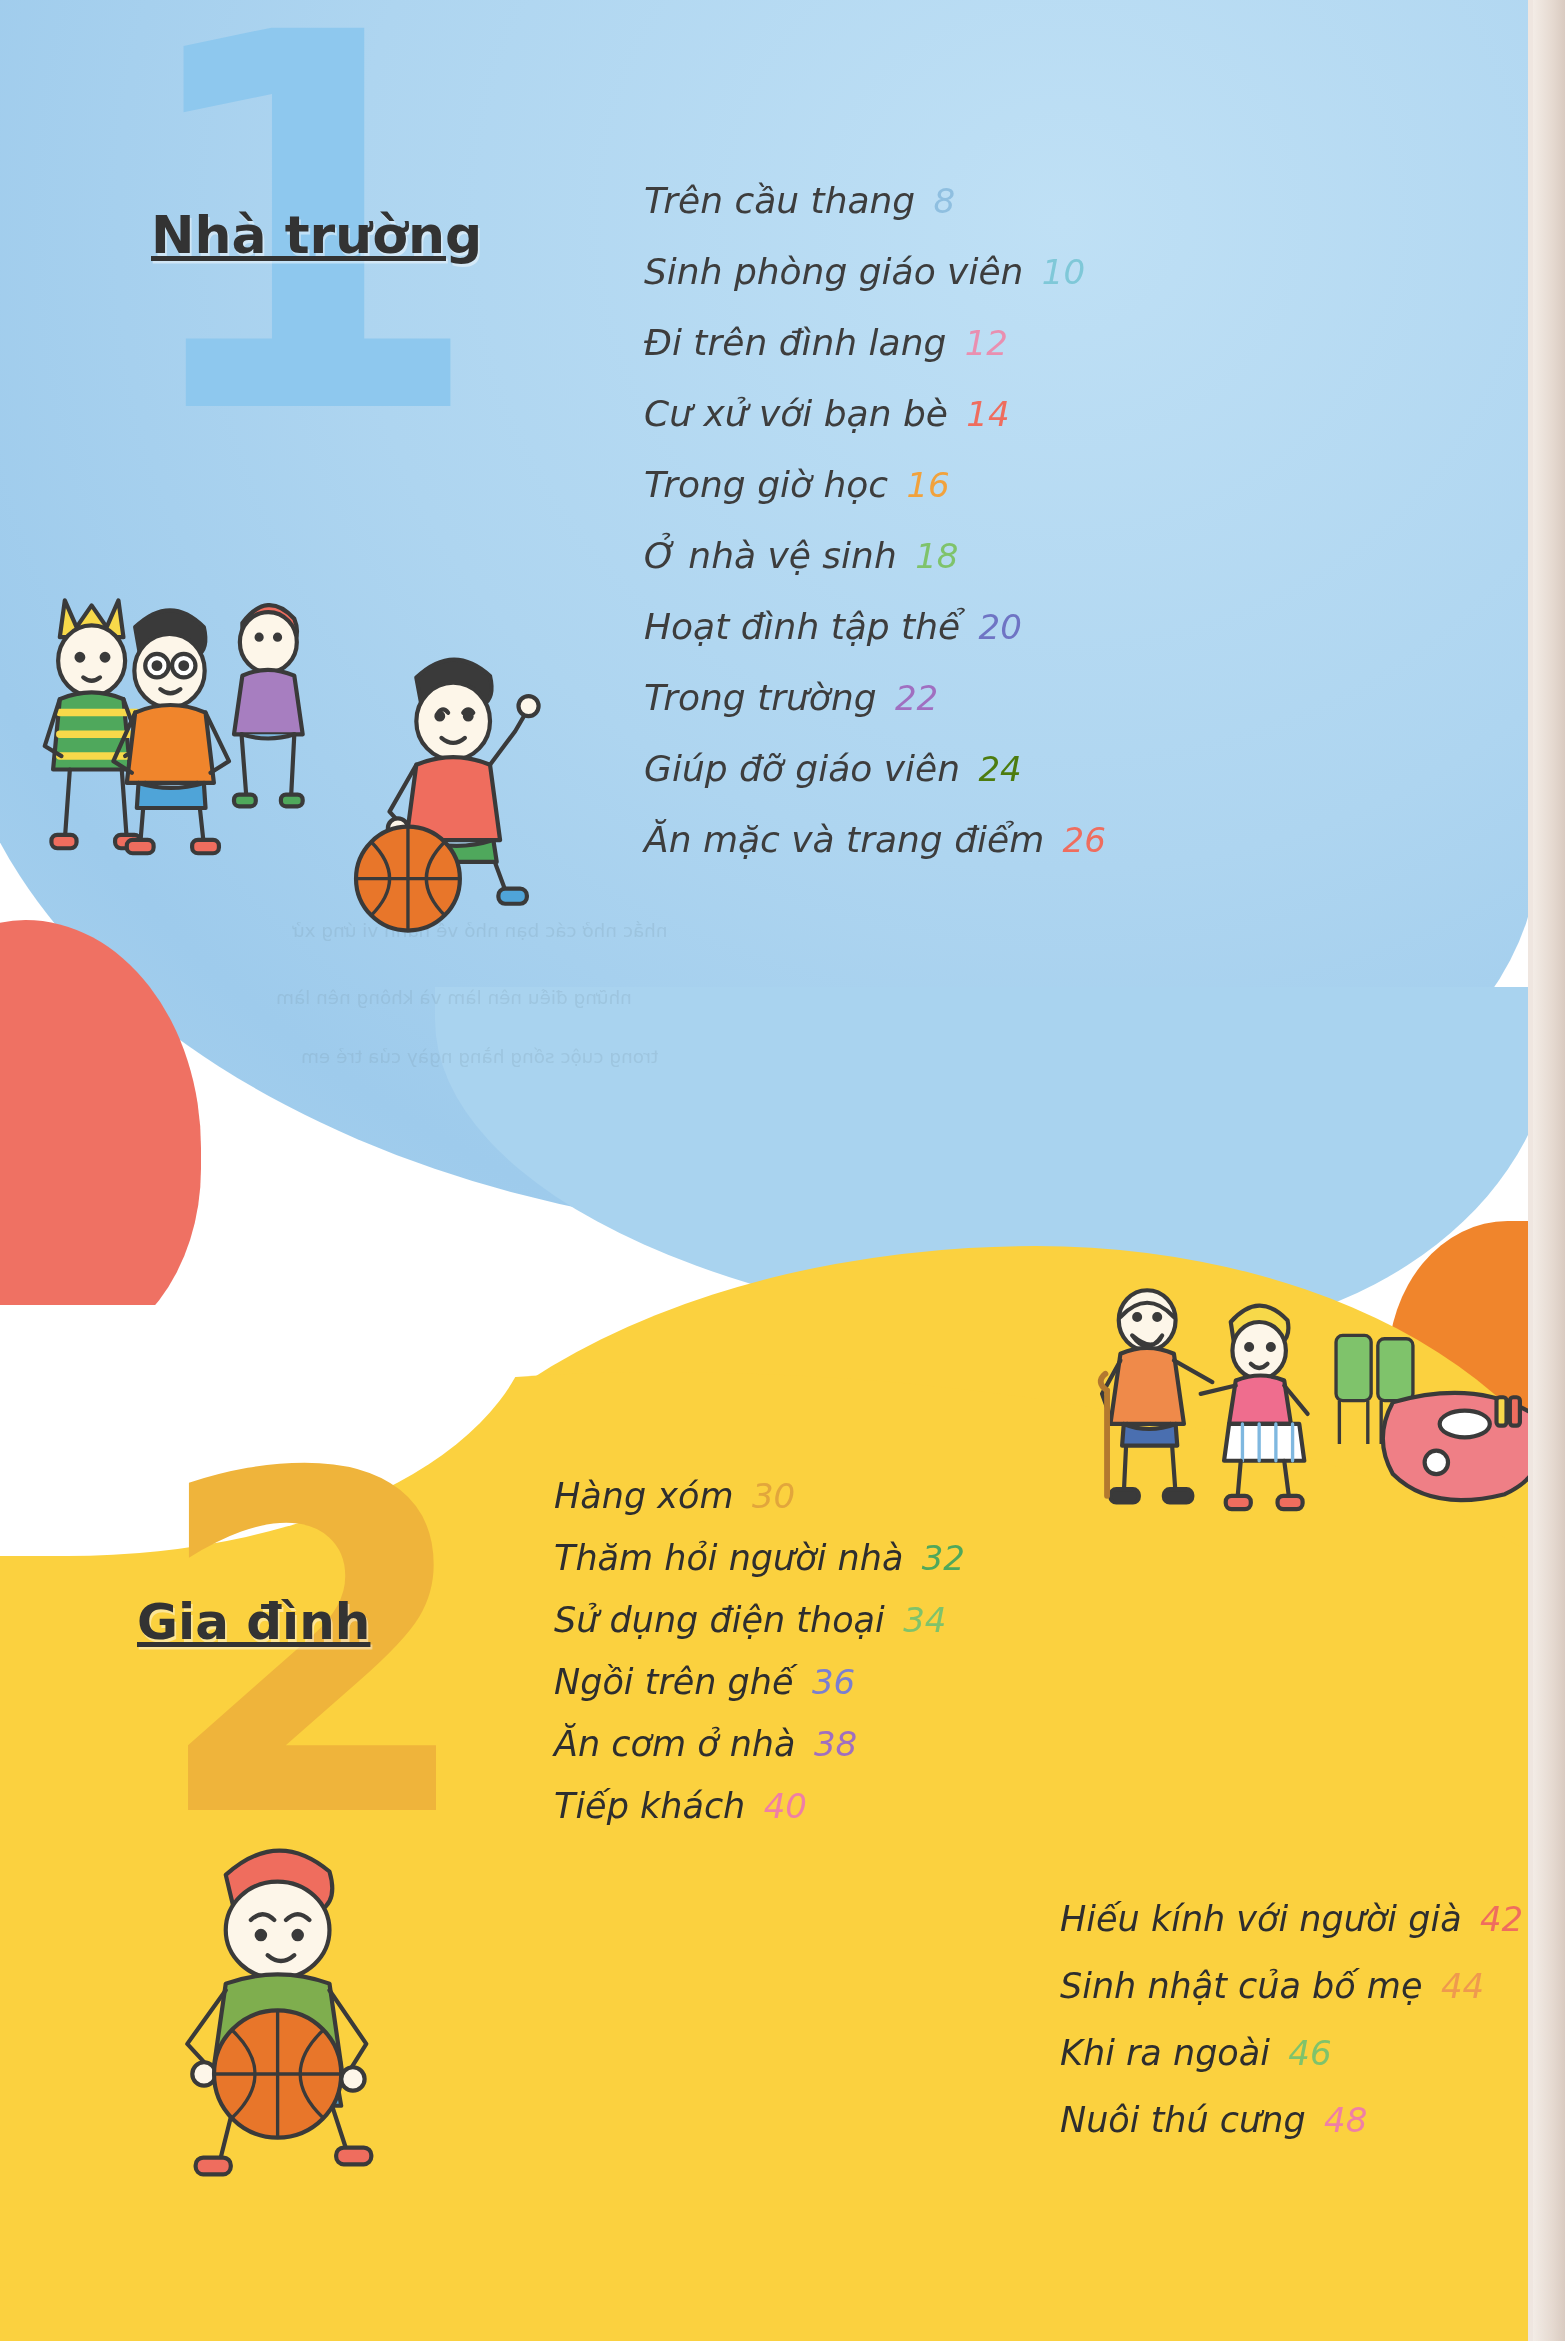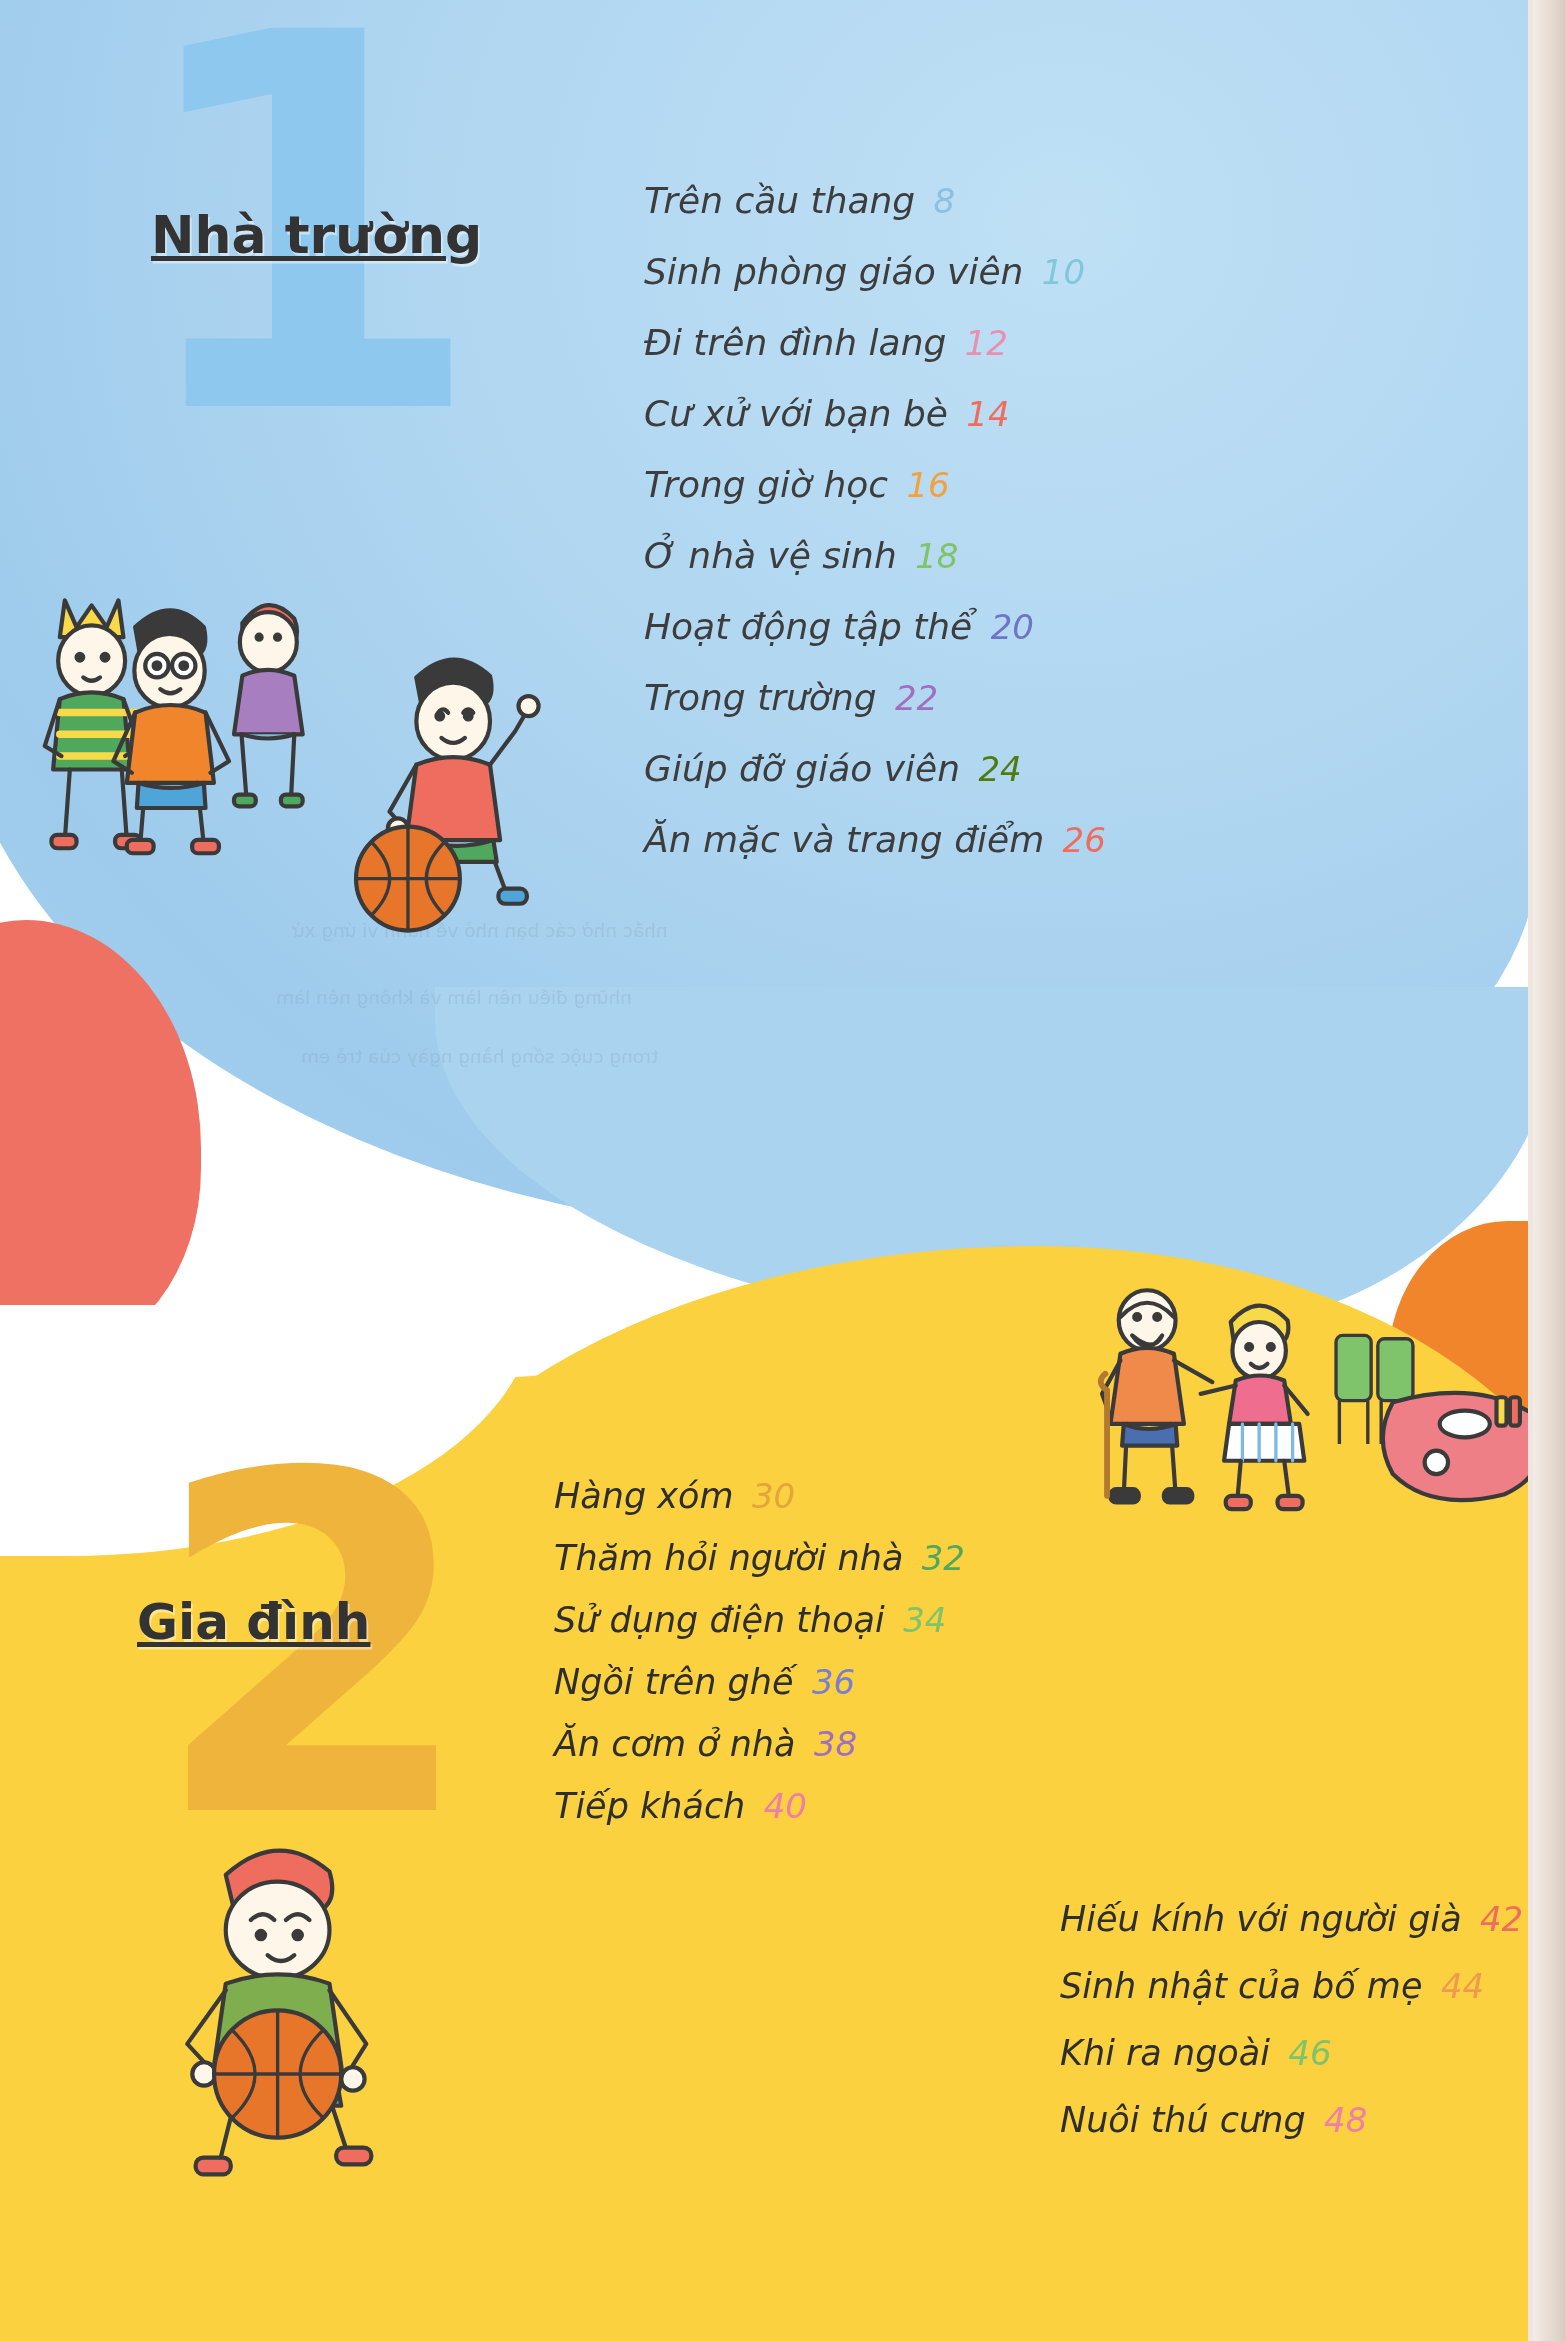--- a/index.html
+++ b/index.html
@@ -244,21 +244,21 @@
     </div>
     <div class="toc-row">
       <span class="toc-label">Trong giờ học</span>
       <span class="toc-page" style="color:#f2a23c">16</span>
     </div>
     <div class="toc-row">
       <span class="toc-label">Ở nhà vệ sinh</span>
       <span class="toc-page" style="color:#7fc36b">18</span>
     </div>
     <div class="toc-row">
-      <span class="toc-label">Hoạt động tập thể</span>
+      <span class="toc-label">Hoạt đình tập thể</span>
       <span class="toc-page" style="color:#6f74c4">20</span>
     </div>
     <div class="toc-row">
       <span class="toc-label">Trong trường</span>
       <span class="toc-page" style="color:#a06fc0">22</span>
     </div>
     <div class="toc-row">
       <span class="toc-label">Giúp đỡ giáo viên</span>
       <span class="toc-page" style="color:#4d7c0f">24</span>
     </div>

